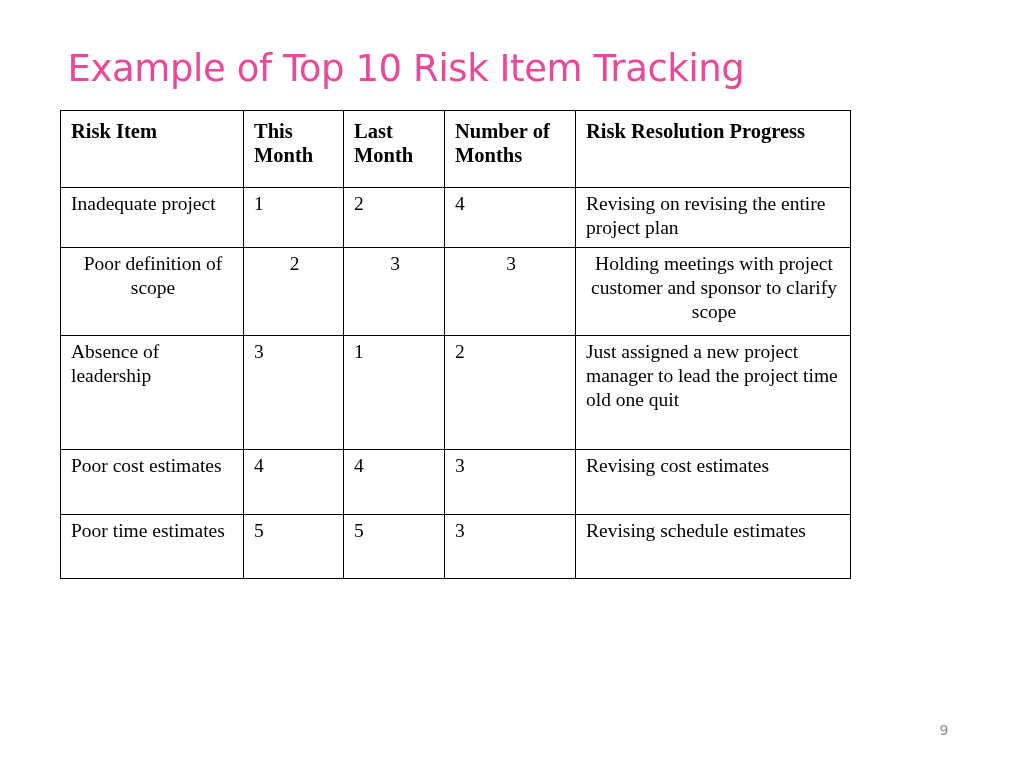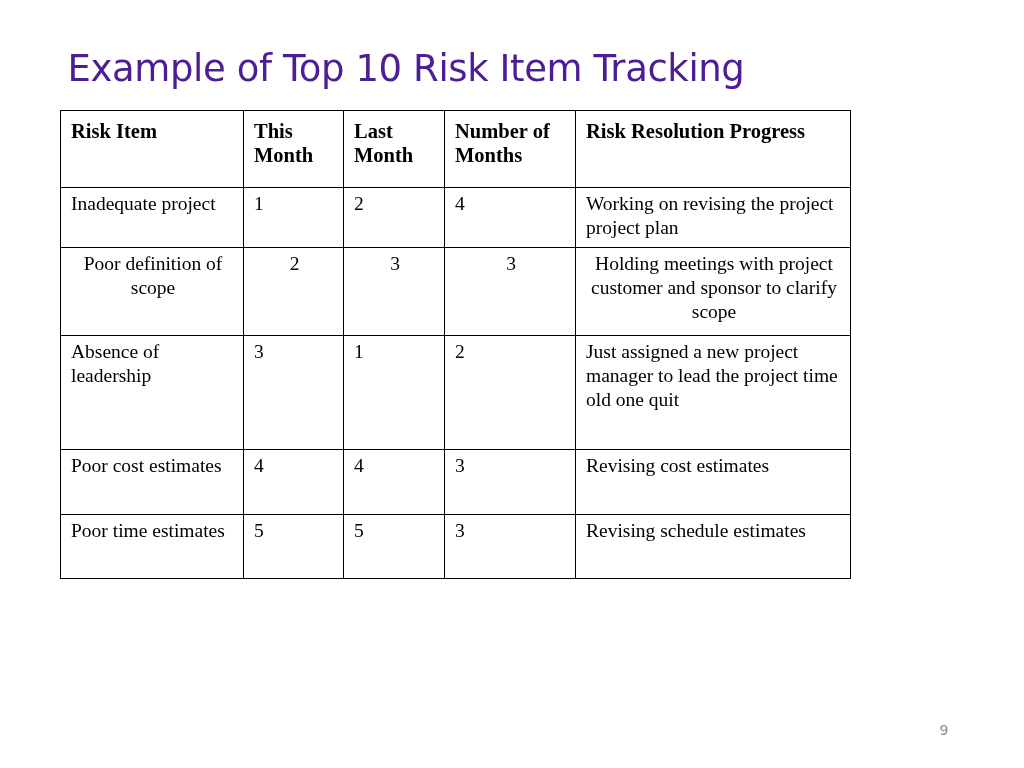--- a/index.html
+++ b/index.html
@@ -28,21 +28,21 @@
     position: absolute;
     left: 0;
     top: 46px;
     width: 812px;
     text-align: center;
     font-family: "DejaVu Sans", "Liberation Sans", sans-serif;
     font-size: 37px;
     line-height: 46px;
     font-weight: 400;
     letter-spacing: -0.4px;
-    color: #4c1d95;
+    color: #ec4899;
     white-space: nowrap;
   }
 
   
   .risk-table-wrap {
     position: absolute;
     left: 60px;
     top: 110px;
     width: 790px;
   }
@@ -146,21 +146,21 @@
           <th class="wrap-tight">Number of Months</th>
           <th class="wrap-tight">Risk Resolution Progress</th>
         </tr>
       </thead>
       <tbody>
         <tr class="r1">
           <td class="item-cell">Inadequate project</td>
           <td class="rank-cell">1</td>
           <td class="rank-cell">2</td>
           <td class="rank-cell">4</td>
-          <td class="prog-cell">Working on revising the project project plan</td>
+          <td class="prog-cell">Revising on revising the entire project plan</td>
         </tr>
         <tr class="r2">
           <td class="item-cell">Poor definition of scope</td>
           <td class="rank-cell">2</td>
           <td class="rank-cell">3</td>
           <td class="rank-cell">3</td>
           <td class="prog-cell">Holding meetings with project customer and sponsor to clarify scope</td>
         </tr>
         <tr class="r3">
           <td class="item-cell">Absence of leadership</td>

